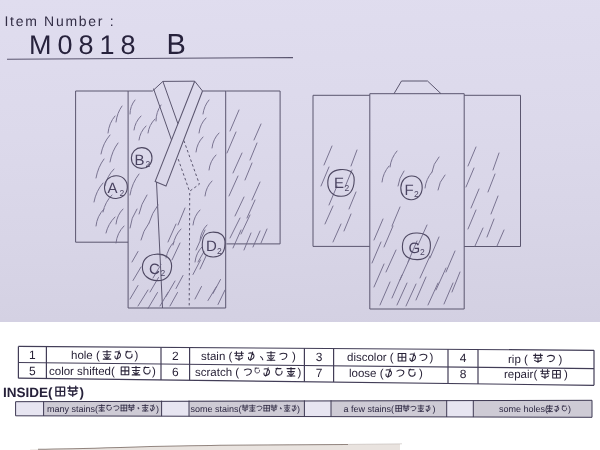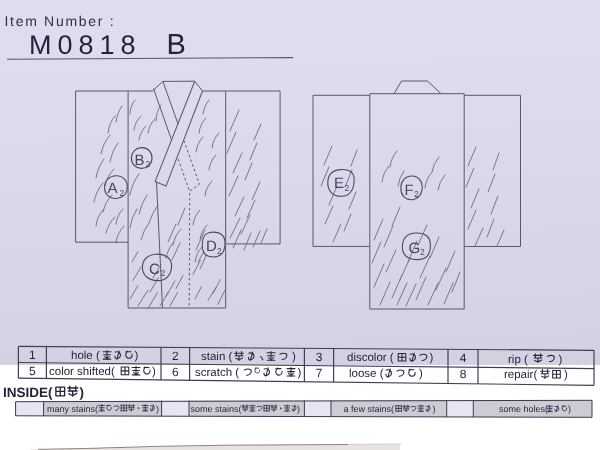--- a/index.html
+++ b/index.html
@@ -1,17 +1,17 @@
 <!DOCTYPE html>
 <html><head>
 <meta charset="utf-8">
 <style>
   html,body{margin:0;padding:0;}
   body{width:600px;height:450px;overflow:hidden;font-family:"Liberation Sans",sans-serif;}
-  .page{position:relative;width:600px;height:365px;
+  .page{position:relative;width:600px;height:322px;
     background:linear-gradient(178deg,#e0ddef 0%,#dcd9eb 40%,#d8d5e7 70%,#d3d0e2 100%);}
   svg{position:absolute;left:0;top:0;transform:translateZ(0);}
 </style>
 </head>
 <body>
 
 <div class="page">
 <svg width="600" height="450" viewBox="0 0 600 450" style="text-rendering:geometricPrecision">
 <defs>
 

